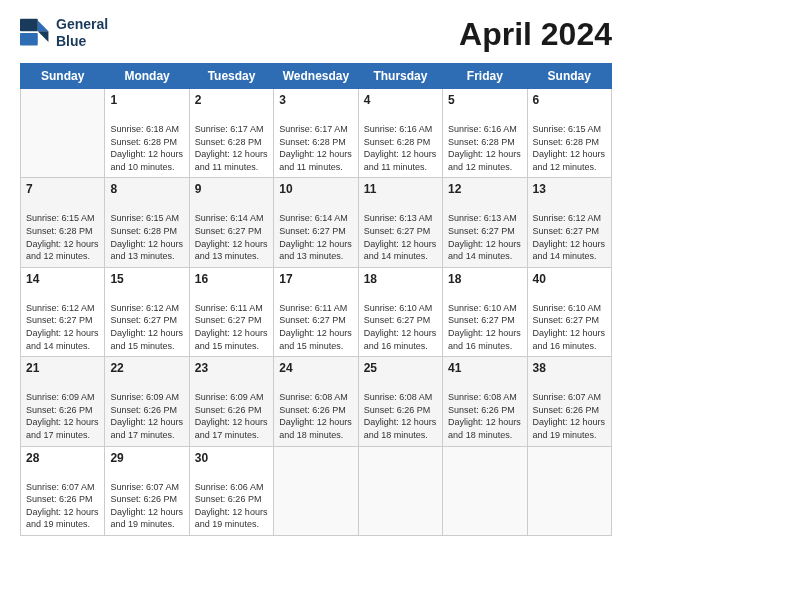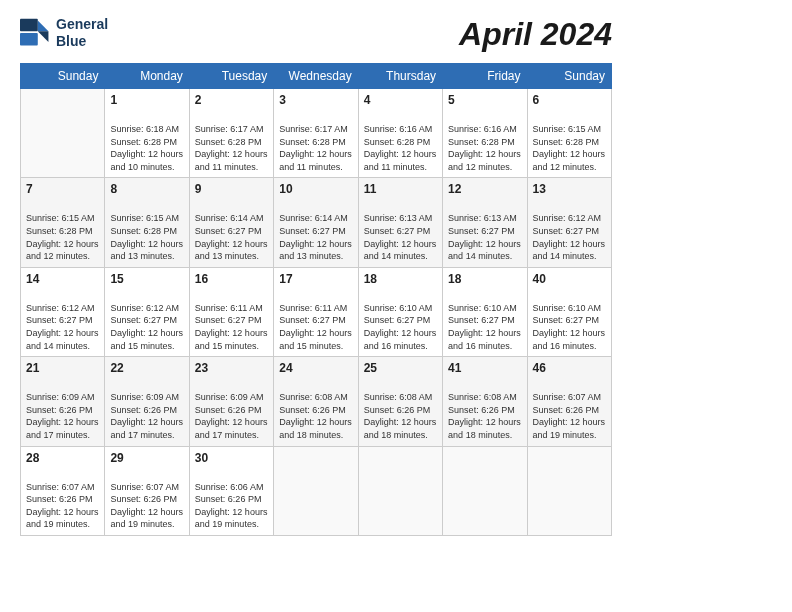--- a/index.html
+++ b/index.html
@@ -38,40 +38,39 @@
       width: 32px;
       height: 32px;
     }
     .title-block {
       text-align: right;
     }
     .month-title {
       font-size: 32px;
       font-weight: bold;
       color: #1a1a1a;
-      font-style: italic;
     }
     .location-title {
       font-size: 14px;
       color: #444;
     }
     table {
       width: 100%;
       border-collapse: collapse;
       table-layout: fixed;
     }
     thead tr {
       background-color: #2e6db4;
     }
     thead th {
       color: #fff;
       font-size: 12px;
-      font-weight: normal;
+      font-weight: bold;
       padding: 5px 6px;
-      text-align: right;
+      text-align: center;
       border: 1px solid #2e6db4;
     }
     tbody tr {
       vertical-align: top;
     }
     tbody td {
       border: 1px solid #ccc;
       padding: 4px 5px;
       font-size: 9.5px;
       color: #222;
@@ -346,21 +345,21 @@
           </td>
           <td>
             <span class="day-number">41</span>
           <div class="day-info">
             Sunrise: 6:08 AM<br>
             Sunset: 6:26 PM<br>
             Daylight: 12 hours and 18 minutes.
           </div>
           </td>
           <td>
-            <span class="day-number">46</span>
+            <span class="day-number">38</span>
           <div class="day-info">
             Sunrise: 6:07 AM<br>
             Sunset: 6:26 PM<br>
             Daylight: 12 hours and 19 minutes.
           </div>
           </td>
         </tr>
         <tr>
           <td>
             <span class="day-number">28</span>

